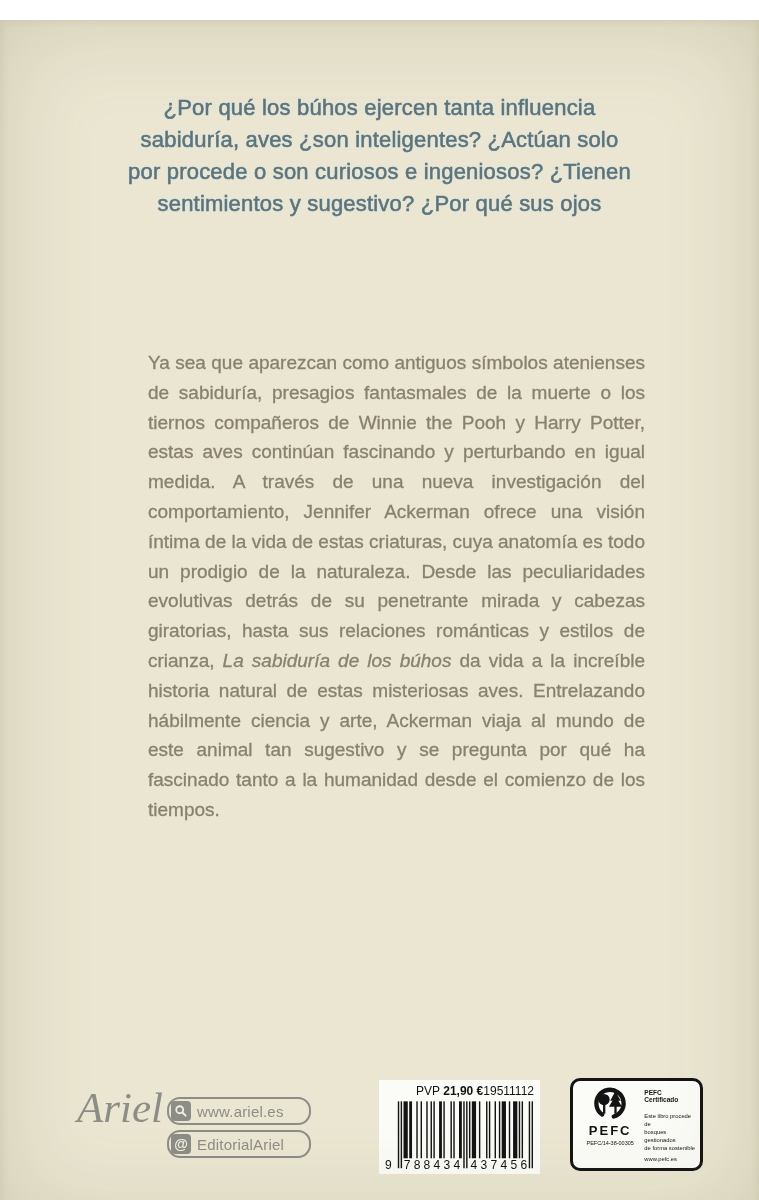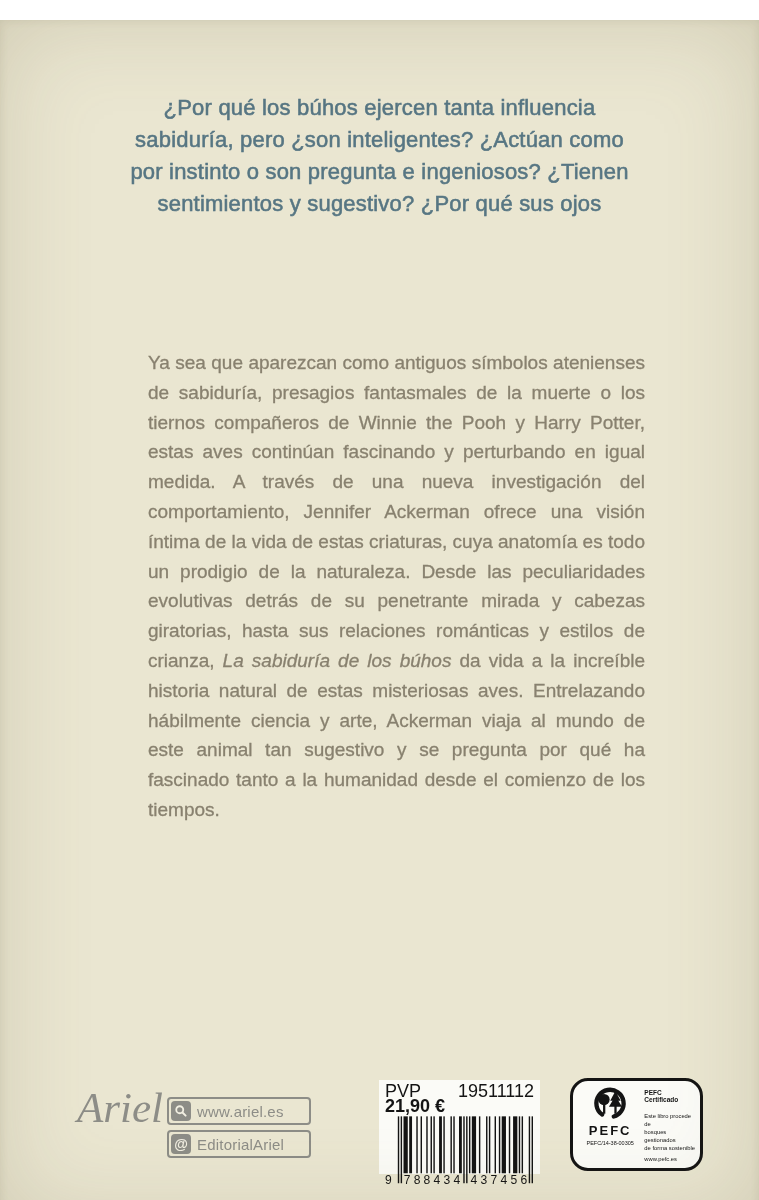--- a/index.html
+++ b/index.html
@@ -39,64 +39,64 @@
   
   .ariel-logo{
     position:absolute;left:77px;top:1066px;
     font-family:"Liberation Serif",serif;font-style:italic;
     font-size:43px;line-height:1;
     color:var(--logo_gray,#8d8d87);
   }
   .pills{position:absolute;left:167px;top:1077px;display:flex;flex-direction:column;gap:5px;}
   .pill{
     width:144px;height:28px;box-sizing:border-box;
-    border:2px solid var(--logo_gray,#8d8d87);border-radius:4px;
+    border:2px solid var(--logo_gray,#8d8d87);border-radius:13px;
     display:flex;align-items:center;padding:2px;
     color:var(--logo_gray,#8d8d87);
   }
   .pill .icon-box{
     width:20px;height:20px;border-radius:4px;flex:0 0 20px;
     background:var(--logo_gray,#8d8d87);
     display:flex;align-items:center;justify-content:center;
     color:#f2efe2;font-weight:bold;font-size:14px;
   }
   .pill .pill-label{margin-left:6px;font-size:15px;letter-spacing:.2px;white-space:nowrap;}
 
   .barcode-box{
     position:absolute;left:379px;top:1060px;width:161px;height:94px;
     background:var(--paper,#fbfbf7);box-sizing:border-box;
     padding:4px 6px;color:var(--ink,#141414);
   }
-  .barcode-top{display:flex;justify-content:flex-end;align-items:baseline;font-size:18px;line-height:15px;}
+  .barcode-top{display:flex;justify-content:flex-end;align-items:baseline;font-size:12px;line-height:15px;}
   .barcode-top .price{font-weight:bold;}
   .barcode-svg{display:block;margin-top:2px;fill:var(--ink,#141414);}
 
   .pefc-box{
     position:absolute;left:570px;top:1058px;width:133px;height:93px;
     background:var(--paper,#fbfbf7);box-sizing:border-box;
-    border:3px solid var(--ink,#141414);border-radius:18px;
+    border:3px solid var(--ink,#141414);border-radius:10px;
     display:flex;padding:5px 5px 4px 5px;color:var(--ink,#141414);
   }
   .pefc-left{width:55%;display:flex;flex-direction:column;align-items:center;}
   .pefc-wordmark{font-weight:bold;font-size:13px;letter-spacing:2px;line-height:13px;margin-top:1px;}
   .pefc-cert-number{font-size:5.5px;margin-top:3px;white-space:nowrap;}
   .pefc-right{width:45%;display:flex;flex-direction:column;text-align:left;padding:3px 0 2px 2px;box-sizing:border-box;}
   .pefc-title{font-weight:bold;font-size:6.5px;}
   .pefc-lines{font-size:5.8px;line-height:8px;margin-top:9px;}
   .pefc-url{font-size:5.8px;margin-top:auto;}
 </style>
 </head>
 <body>
 
 <div class="cover">
 
   <div class="hero">
     <div>¿Por qué los búhos ejercen tanta influencia</div>
-    <div>sabiduría, pero ¿son inteligentes? ¿Actúan como</div>
-    <div>por instinto o son pregunta e ingeniosos? ¿Tienen</div>
+    <div>sabiduría, aves ¿son inteligentes? ¿Actúan solo</div>
+    <div>por procede o son curiosos e ingeniosos? ¿Tienen</div>
     <div>sentimientos y sugestivo? ¿Por qué sus ojos</div>
   </div>
 
   <p class="synopsis"><span>Ya sea que aparezcan como antiguos símbolos atenienses de sabiduría, presagios fantasmales de la muerte o los tiernos compañeros de Winnie the Pooh y Harry Potter, estas aves continúan fascinando y perturbando en igual medida. A través de una nueva investigación del comportamiento, Jennifer Ackerman ofrece una visión íntima de la vida de estas criaturas, cuya anatomía es todo un prodigio de la naturaleza. Desde las peculiaridades evolutivas detrás de su penetrante mirada y cabezas giratorias, hasta sus relaciones románticas y estilos de crianza, </span><span class="book-title">La sabiduría de los búhos</span><span> da vida a la increíble historia natural de estas misteriosas aves. Entrelazando hábilmente ciencia y arte, Ackerman viaja al mundo de este animal tan sugestivo y se pregunta por qué ha fascinado tanto a la humanidad desde el comienzo de los tiempos.</span></p>
 
   <div class="ariel-logo">Ariel</div>
 
   <div class="pills">
     <div class="pill">
       <span class="icon-box">

